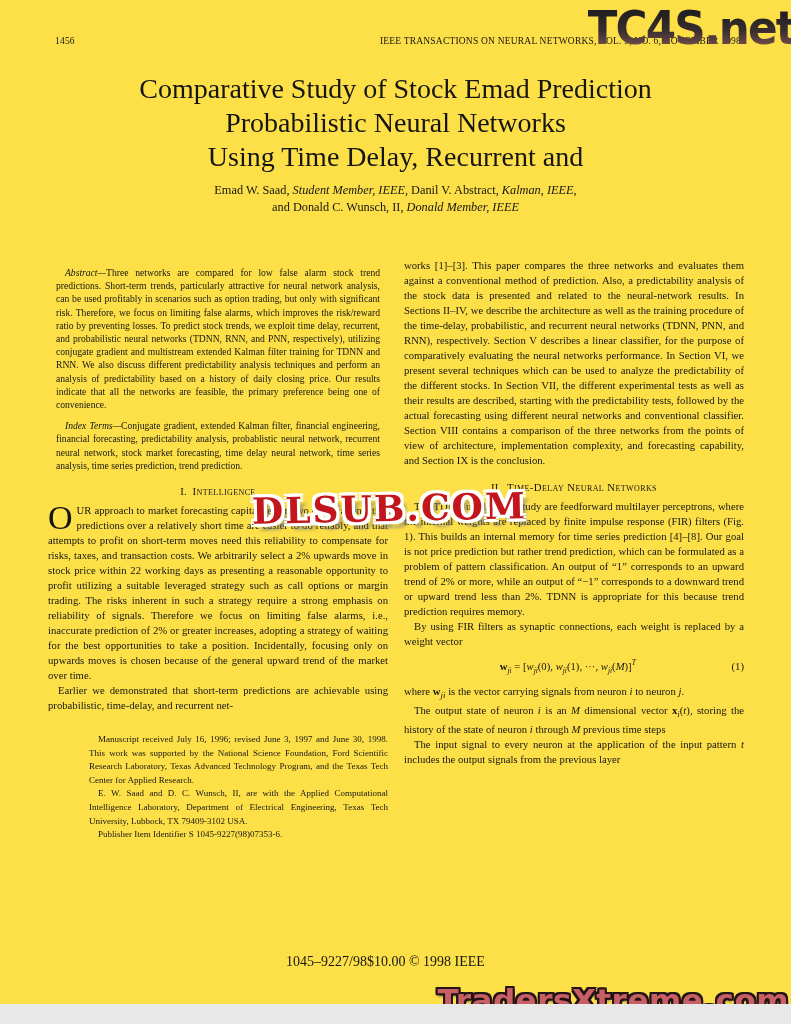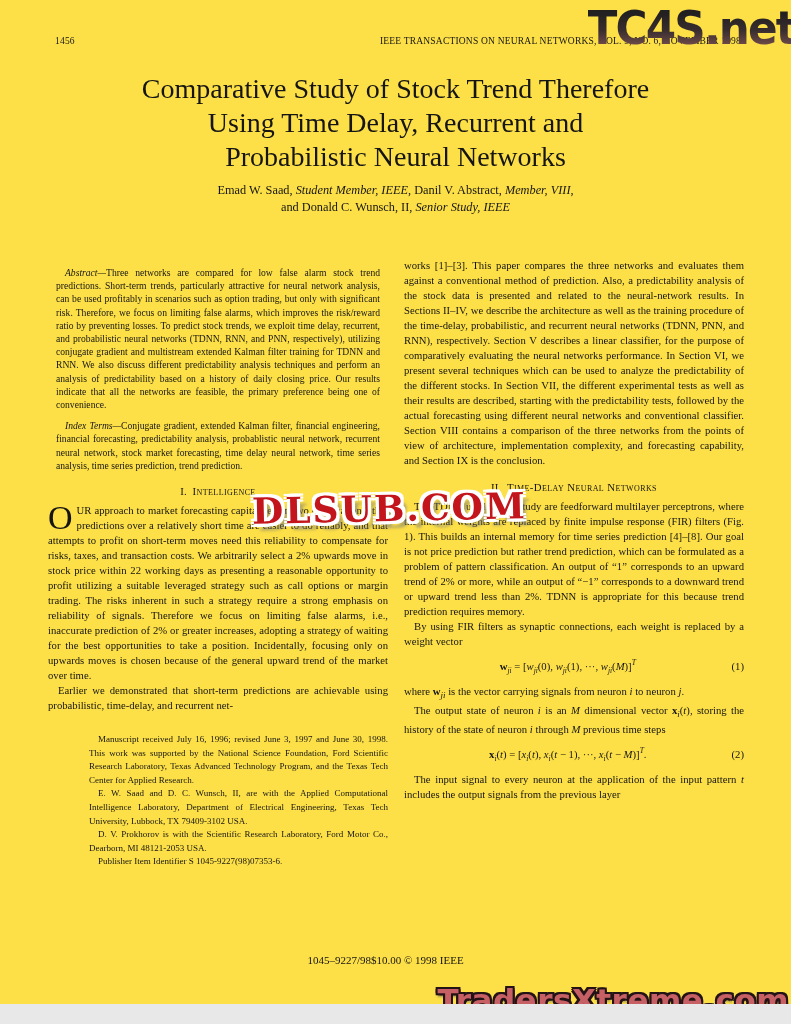--- a/index.html
+++ b/index.html
@@ -68,21 +68,21 @@
     display: flex; align-items: center;
     margin: 9px 0 9px 0; font-size: 10.7px;
   }
   .eq-body { flex: 1; text-align: center; }
   .eq-body sub { font-size: 7.5px; }
   .eq-body sup { font-size: 7.5px; }
 
   
   .copyright {
     position: absolute; top: 954px; left: 0; width: 771px;
-    text-align: center; font-size: 11px;
+    text-align: center; font-size: 14px;
   }
 
   
   .wm { position: absolute; font-family: "DejaVu Sans", sans-serif; white-space: nowrap; }
   .wm-tc4s {
     top: 0px; right: -4px;
     font-size: 47px; font-weight: bold; letter-spacing: -2px;
     transform: scaleX(0.93); transform-origin: top right;
     color: #3a3132;
     background: linear-gradient(180deg, #232021 25%, #382d2e 55%, #6e4a49 82%, #9a7673 100%);
@@ -119,68 +119,63 @@
 <div class="page">
 
   <div class="running-header">
     <span>1456</span>
     <span>IEEE TRANSACTIONS ON NEURAL NETWORKS, VOL. 9, NO. 6, NOVEMBER 1998</span>
   </div>
 
   <div class="wm wm-tc4s">TC4S.net</div>
 
   <h1 class="paper-title">
-    <div>Comparative Study of Stock Trend Therefore</div>
+    <div>Comparative Study of Stock Emad Prediction</div>
+    <div>Probabilistic Neural Networks</div>
     <div>Using Time Delay, Recurrent and</div>
-    <div>Probabilistic Neural Networks</div>
   </h1>
 
   <div class="authors">
-    <div><span>Emad W. Saad, </span><span class="it">Student Member, IEEE</span><span>, Danil V. Abstract, </span><span class="it">Member, VIII</span><span>,</span></div>
-    <div><span>and Donald C. Wunsch, II, </span><span class="it">Senior Study, IEEE</span></div>
+    <div><span>Emad W. Saad, </span><span class="it">Student Member, IEEE</span><span>, Danil V. Abstract, </span><span class="it">Kalman, IEEE</span><span>,</span></div>
+    <div><span>and Donald C. Wunsch, II, </span><span class="it">Donald Member, IEEE</span></div>
   </div>
 
   <div class="col col-left">
     <p class="abstract"><span class="ab-label">Abstract—</span><span>Three networks are compared for low false alarm stock trend predictions. Short-term trends, particularly attractive for neural network analysis, can be used profitably in scenarios such as option trading, but only with significant risk. Therefore, we focus on limiting false alarms, which improves the risk/reward ratio by preventing losses. To predict stock trends, we exploit time delay, recurrent, and probabilistic neural networks (TDNN, RNN, and PNN, respectively), utilizing conjugate gradient and multistream extended Kalman filter training for TDNN and RNN. We also discuss different predictability analysis techniques and perform an analysis of predictability based on a history of daily closing price. Our results indicate that all the networks are feasible, the primary preference being one of convenience.</span></p>
 
     <p class="abstract index-terms"><span class="ab-label">Index Terms—</span><span>Conjugate gradient, extended Kalman filter, financial engineering, financial forecasting, predictability analysis, probablistic neural network, recurrent neural network, stock market forecasting, time delay neural network, time series analysis, time series prediction, trend prediction.</span></p>
 
     <h2 class="sec-heading"><span class="sec-num">I.</span><span class="sc">Intelligence</span></h2>
 
     <p class="body"><span class="dropcap">O</span><span>UR approach to market forecasting capitalizes on two observations: that predictions over a relatively short time are easier to do reliably, and that attempts to profit on short-term moves need this reliability to compensate for risks, taxes, and transaction costs. We arbitrarily select a 2% upwards move in stock price within 22 working days as presenting a reasonable opportunity to profit utilizing a suitable leveraged strategy such as call options or margin trading. The risks inherent in such a strategy require a strong emphasis on reliability of signals. Therefore we focus on limiting false alarms, i.e., inaccurate prediction of 2% or greater increases, adopting a strategy of waiting for the best opportunities to take a position. Incidentally, focusing only on upwards moves is chosen because of the general upward trend of the market over time.</span></p>
     <p class="body indent">Earlier we demonstrated that short-term predictions are achievable using probabilistic, time-delay, and recurrent net-</p>
 
     <div class="footnotes">
       <p>Manuscript received July 16, 1996; revised June 3, 1997 and June 30, 1998. This work was supported by the National Science Foundation, Ford Scientific Research Laboratory, Texas Advanced Technology Program, and the Texas Tech Center for Applied Research.</p>
       <p>E. W. Saad and D. C. Wunsch, II, are with the Applied Computational Intelligence Laboratory, Department of Electrical Engineering, Texas Tech University, Lubbock, TX 79409-3102 USA.</p>
-      <p>D. V. Prokhorov is with the Scientific Research Laboratory, Ford Motor Co., Dearborn, MI 48121-2053 USA.</p>
       <p>Publisher Item Identifier S 1045-9227(98)07353-6.</p>
     </div>
   </div>
 
   <div class="col col-right">
     <p class="body">works [1]–[3]. This paper compares the three networks and evaluates them against a conventional method of prediction. Also, a predictability analysis of the stock data is presented and related to the neural-network results. In Sections II–IV, we describe the architecture as well as the training procedure of the time-delay, probabilistic, and recurrent neural networks (TDNN, PNN, and RNN), respectively. Section V describes a linear classifier, for the purpose of comparatively evaluating the neural networks performance. In Section VI, we present several techniques which can be used to analyze the predictability of the different stocks. In Section VII, the different experimental tests as well as their results are described, starting with the predictability tests, followed by the actual forecasting using different neural networks and conventional classifier. Section VIII contains a comparison of the three networks from the points of view of architecture, implementation complexity, and forecasting capability, and Section IX is the conclusion.</p>
 
     <h2 class="sec-heading"><span class="sec-num">II.</span><span class="sc">Time-Delay Neural Networks</span></h2>
 
     <p class="body indent">The TDNN used in this study are feedforward multilayer perceptrons, where the internal weights are replaced by finite impulse response (FIR) filters (Fig. 1). This builds an internal memory for time series prediction [4]–[8]. Our goal is not price prediction but rather trend prediction, which can be formulated as a problem of pattern classification. An output of “1” corresponds to an upward trend of 2% or more, while an output of “−1” corresponds to a downward trend or upward trend less than 2%. TDNN is appropriate for this because trend prediction requires memory.</p>
     <p class="body indent">By using FIR filters as synaptic connections, each weight is replaced by a weight vector</p>
 
     <div class="equation">
       <span class="eq-body"><b>w</b><sub><i>ji</i></sub> = [<i>w</i><sub><i>ji</i></sub>(0), <i>w</i><sub><i>ji</i></sub>(1), ···, <i>w</i><sub><i>ji</i></sub>(<i>M</i>)]<sup><i>T</i></sup></span>
       <span class="eq-num">(1)</span>
     </div>
 
     <p class="body">where <b>w</b><sub><i>ji</i></sub> is the vector carrying signals from neuron <i>i</i> to neuron <i>j</i>.</p>
     <p class="body indent">The output state of neuron <i>i</i> is an <i>M</i> dimensional vector <b>x</b><sub><i>i</i></sub>(<i>t</i>), storing the history of the state of neuron <i>i</i> through <i>M</i> previous time steps</p>
 
-    <div class="equation">
-      <span class="eq-body"><b>x</b><sub><i>i</i></sub>(<i>t</i>) = [<i>x</i><sub><i>i</i></sub>(<i>t</i>), <i>x</i><sub><i>i</i></sub>(<i>t</i> − 1), ···, <i>x</i><sub><i>i</i></sub>(<i>t</i> − <i>M</i>)]<sup><i>T</i></sup>.</span>
-      <span class="eq-num">(2)</span>
-    </div>
 
     <p class="body indent">The input signal to every neuron at the application of the input pattern <i>t</i> includes the output signals from the previous layer</p>
   </div>
 
   <div class="copyright">1045–9227/98$10.00 © 1998 IEEE</div>
 
   <div class="wm wm-dlsub">DLSUB.COM</div>
 
   <div class="wm wm-traders">TradersXtreme.com</div>
 

